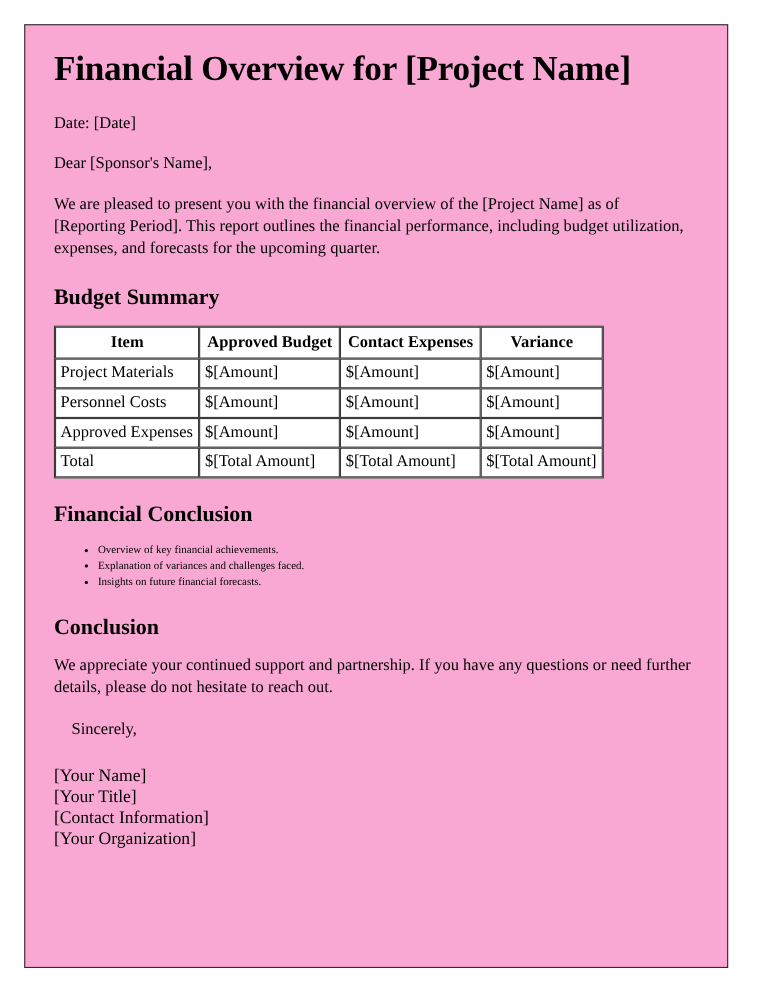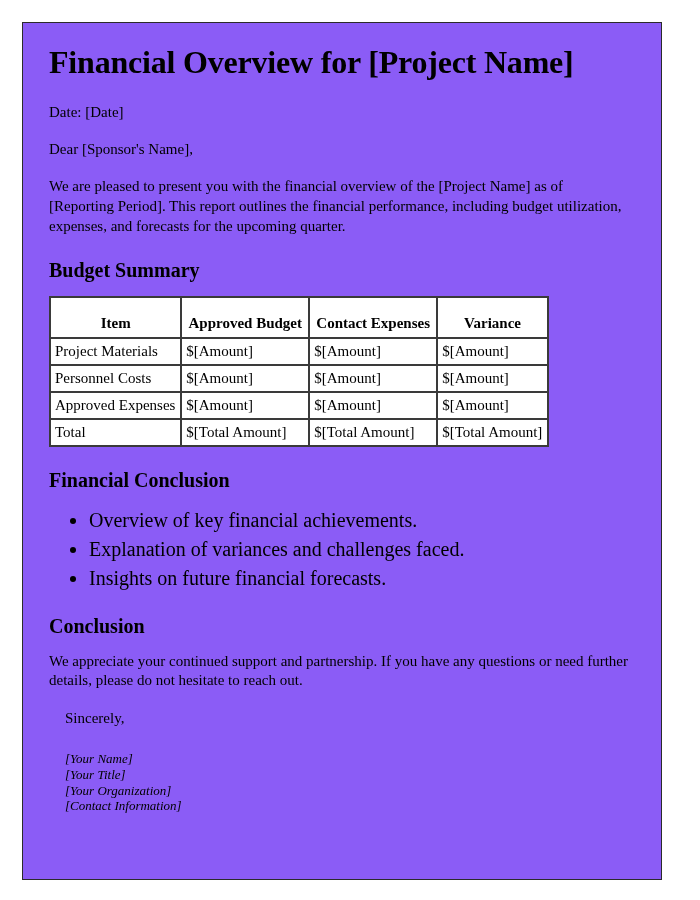--- a/index.html
+++ b/index.html
@@ -17,21 +17,21 @@
   }
 
   .page-frame {
     position: absolute;
     left: 22px;
     top: 22px;
     width: 640px;
     height: 858px;
     border: 1px solid #2b2b2b;
     box-sizing: border-box;
-    background: #8b5cf6;
+    background: #f9a8d4;
   }
 
   .page-inner {
     position: absolute;
     left: 26px;
     top: 22px;
     right: 26px;
   }
 
   .doc-title {
@@ -75,48 +75,47 @@
     border: 1px solid #3a3a3a;
     font-size: 15px;
     line-height: 1.2;
     padding: 3px 4px 4px 4px;
     vertical-align: middle;
     white-space: nowrap;
   }
   .budget-table thead td {
     font-weight: bold;
     text-align: center;
-    padding: 16px 6px 5px 6px;
+    padding: 4px 6px 5px 6px;
   }
   .budget-table tbody td {
     text-align: left;
   }
   .col-item      { width: 142px; }
   .col-approved  { width: 126px; }
   .col-actual    { width: 118px; }
   .col-variance  { width: 114px; }
 
   
   .highlight-list {
     margin: 0 0 18px 0;
     padding: 0 0 0 40px;
     list-style-type: disc;
   }
   .highlight-list li {
-    font-size: 20px;
+    font-size: 10px;
     line-height: 1.45;
     margin: 0;
     padding: 0;
   }
 
   .signature-block {
-    margin: 16px;
-    font-size: 13px;
+    margin: 0;
+    font-size: 16px;
     line-height: 1.2;
-    font-style: italic;
   }
   .signature-block .sig-line {
     margin: 0;
     padding: 0;
   }
   .sincerely {
     font-size: 15px;
     line-height: 1.33;
     margin: 0 0 22px 16px;
   }
@@ -184,18 +183,18 @@
 
     <h2 class="section-heading">Conclusion</h2>
 
     <p class="body-para">We appreciate your continued support and partnership. If you have any questions or need further details, please do not hesitate to reach out.</p>
 
     <p class="sincerely">Sincerely,</p>
 
     <div class="signature-block">
       <div class="sig-line">[Your Name]</div>
       <div class="sig-line">[Your Title]</div>
+      <div class="sig-line">[Contact Information]</div>
       <div class="sig-line">[Your Organization]</div>
-      <div class="sig-line">[Contact Information]</div>
     </div>
 
   </div>
 </div>
 
 </body></html>

